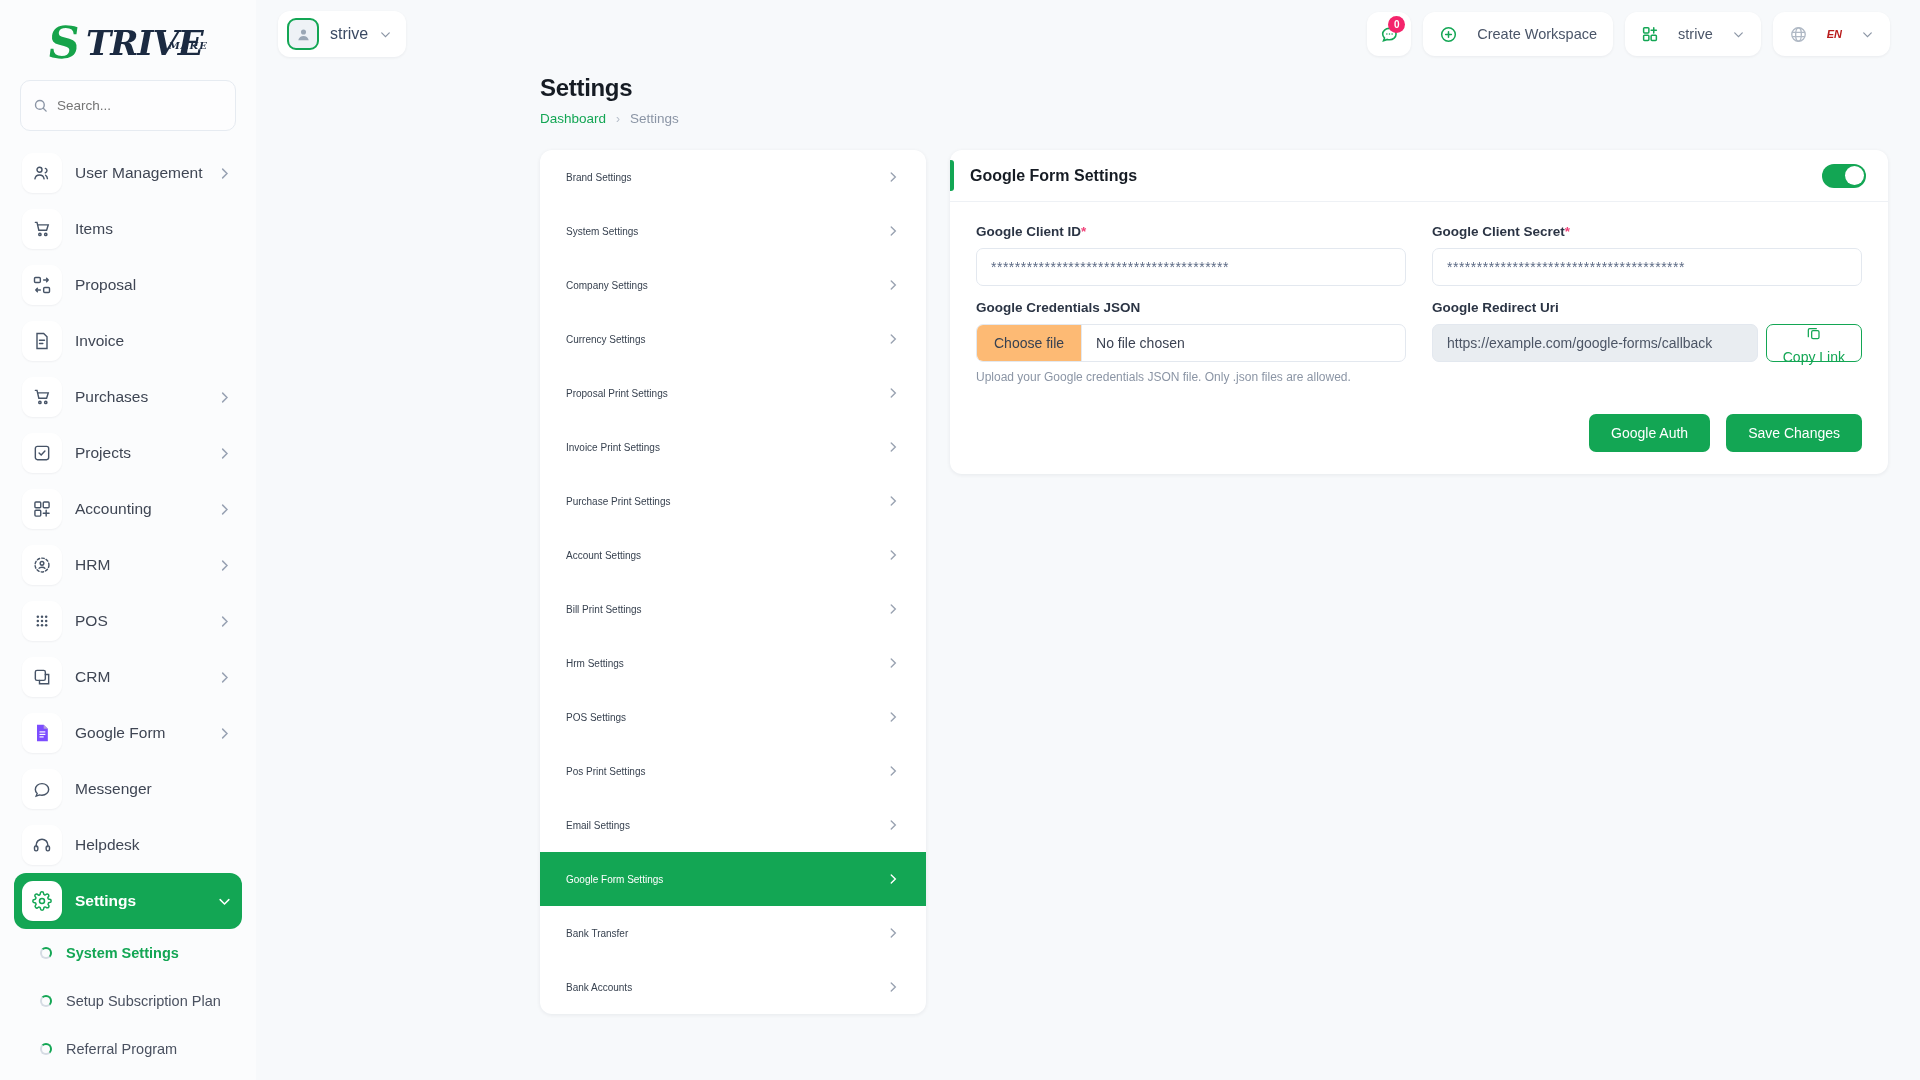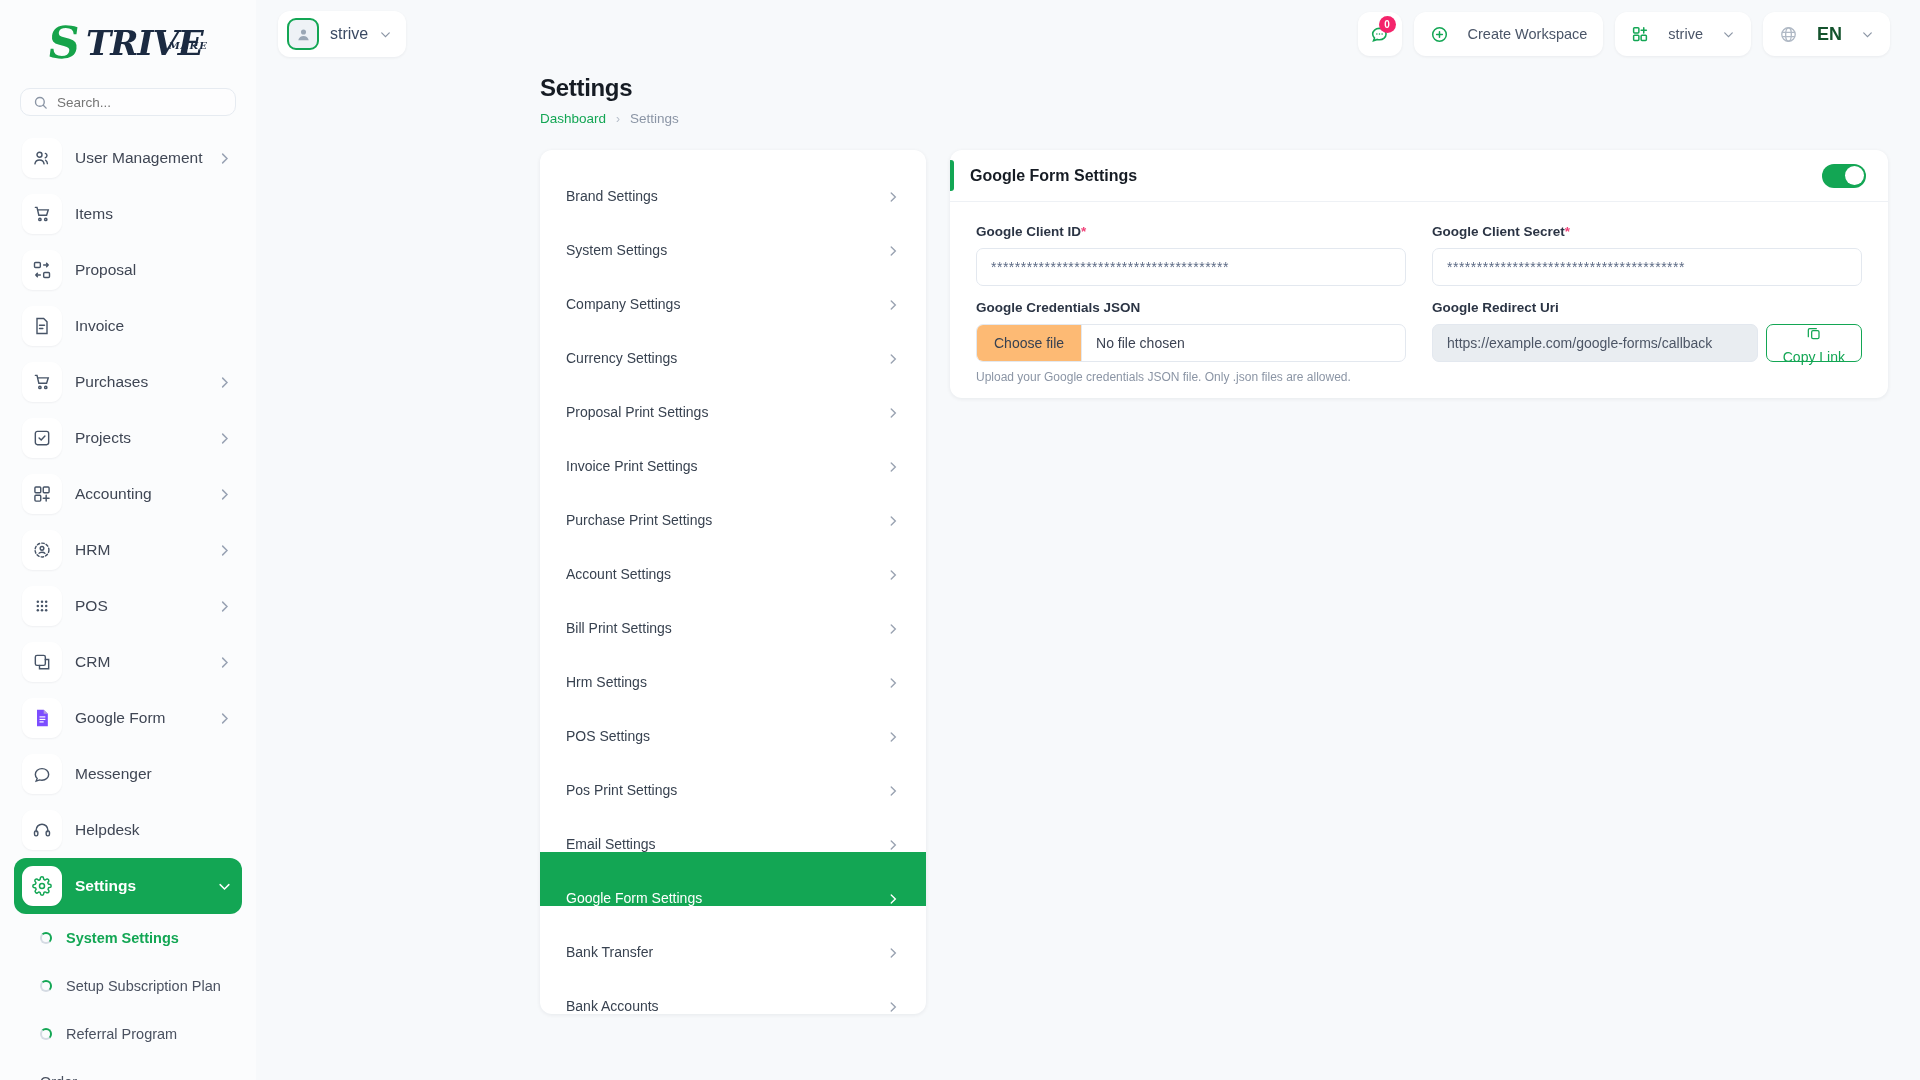--- a/index.html
+++ b/index.html
@@ -29,21 +29,21 @@
     font-family: "DejaVu Serif", serif; font-weight: bold;
     font-size: 34px; color: #1b2a41; font-style: italic;
     letter-spacing: -1px; line-height: 34px; margin-left: 8px;
   }
   .logo-sub {
     font-family: "DejaVu Serif", serif; font-size: 10px; color: #1b2a41;
     font-style: italic; font-weight: bold; letter-spacing: 1px;
     margin-left: -34px; margin-bottom: -4px;
   }
   .search-box {
-    margin: 8px 20px 8px 20px; height: 28px;
+    margin: 0 20px 8px 20px; height: 51px;
     border: 1px solid #e6ebf1; border-radius: 10px;
     background: #fdfdfe; display: flex; align-items: center;
     padding: 0 12px; gap: 9px;
   }
   .search-box input {
     border: none; outline: none; background: transparent;
     font-size: 13.5px; color: #8b95a5; width: 100%;
     font-family: "Liberation Sans", sans-serif;
   }
   .nav { flex: 1; overflow: hidden; padding: 6px 14px 0 14px; }
@@ -102,41 +102,41 @@
     font-size: 10px; font-weight: 700; display: flex;
     align-items: center; justify-content: center; padding: 0 4px;
   }
   .pill-btn {
     height: 44px; border-radius: 12px; background: #fff;
     display: flex; align-items: center; gap: 19px; padding: 0 16px;
     box-shadow: 0 1px 3px rgba(16,24,40,.06); cursor: pointer;
     font-size: 14.5px; color: #4a5568;
   }
   .pill-btn .lbl { font-size: 14.5px; color: #4a5568; }
-  .lang-code { color: #14532d; font-weight: 700; font-size: 18px; }
+  .lang-code { color: #b91c1c; font-weight: 700; font-size: 11px; font-style: italic; }
 
   .page-head { padding: 6px 0 0 284px; }
   .page-title { font-size: 24px; font-weight: 700; color: #161c24; letter-spacing: -.3px; }
   .crumbs { display: flex; align-items: center; gap: 10px; margin-top: 9px; font-size: 13.5px; }
   .crumb-link { color: #13a654; cursor: pointer; }
   .crumb-sep { color: #b5bdc9; font-size: 12px; }
   .crumb-cur { color: #8b95a5; }
 
   .content {
     display: flex; gap: 24px; padding: 24px 32px 0 284px;
     align-items: flex-start; min-height: 0;
   }
   .settings-list {
     width: 386px; flex: 0 0 386px; background: #fff; border-radius: 12px;
     box-shadow: 0 1px 4px rgba(16,24,40,.07); overflow: hidden;
     max-height: 920px;
   }
   .sl-item {
-    height: 54px; display: flex; align-items: flex-end; justify-content: space-between;
-    padding: 0 26px; font-size: 14px; color: #384250; cursor: pointer;
+    height: 54px; display: flex; align-items: center; justify-content: space-between;
+    padding: 0 26px; font-size: 10px; color: #384250; cursor: pointer;
   }
   .sl-item.active { background: #13a654; color: #fff; }
   .sl-item .sl-chev { color: #9aa3b2; display: flex; }
   .sl-item.active .sl-chev { color: #fff; }
 
   .panel {
     flex: 1; background: #fff; border-radius: 12px; min-width: 0;
     box-shadow: 0 1px 4px rgba(16,24,40,.07); overflow: hidden;
   }
   .panel-head {
@@ -704,16 +704,20 @@
                         <path d="M15.5 5.5h-10a2 2 0 00-2 2v10"></path>
                       </svg>
                   </span>
                   <span>Copy Link</span>
                 </div>
               </div>
             </div>
           </div>
         </div>
 
+        <div class="actions">
+          <button class="btn-primary">Google Auth</button>
+          <button class="btn-primary">Save Changes</button>
+        </div>
       </section>
     </div>
   </div>
 </div>
 
 </body></html>

